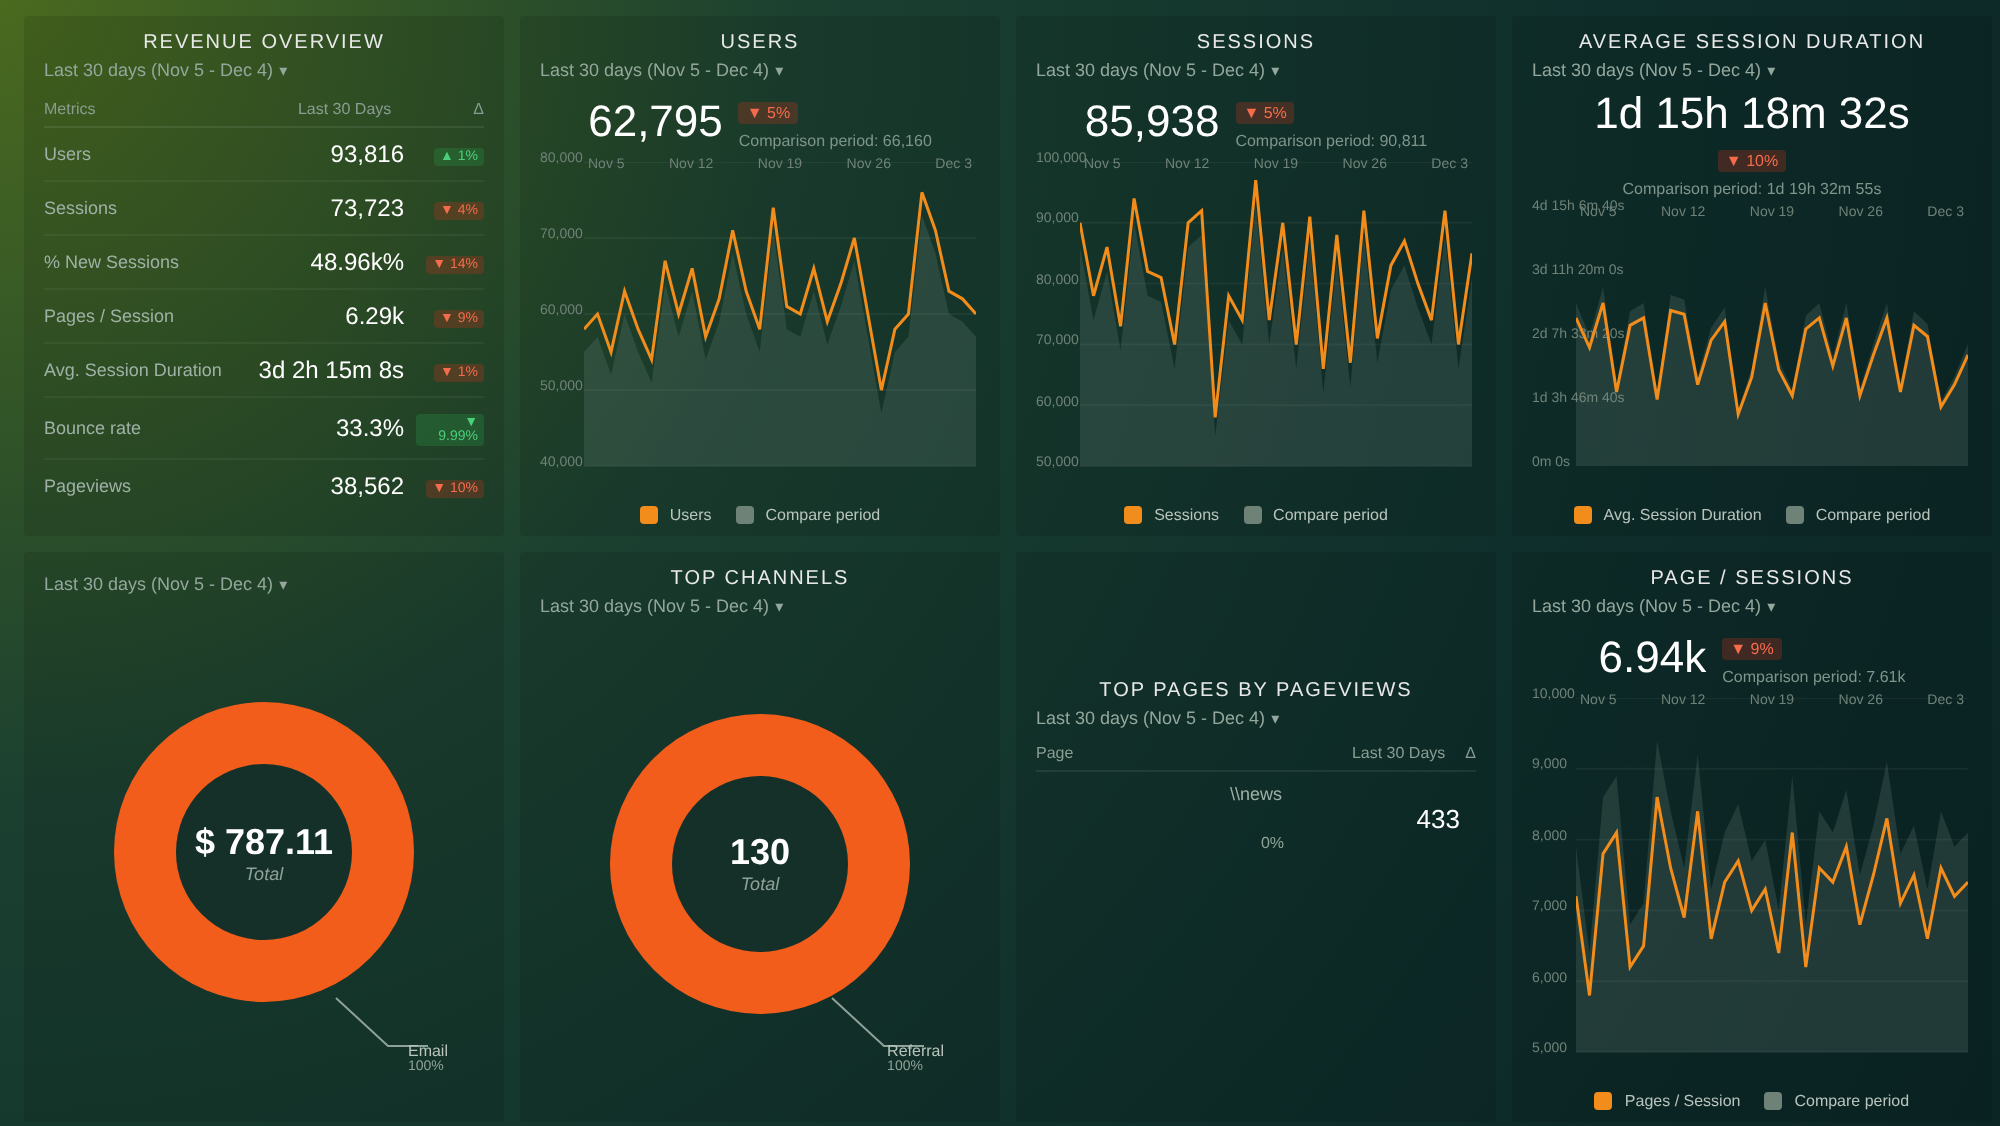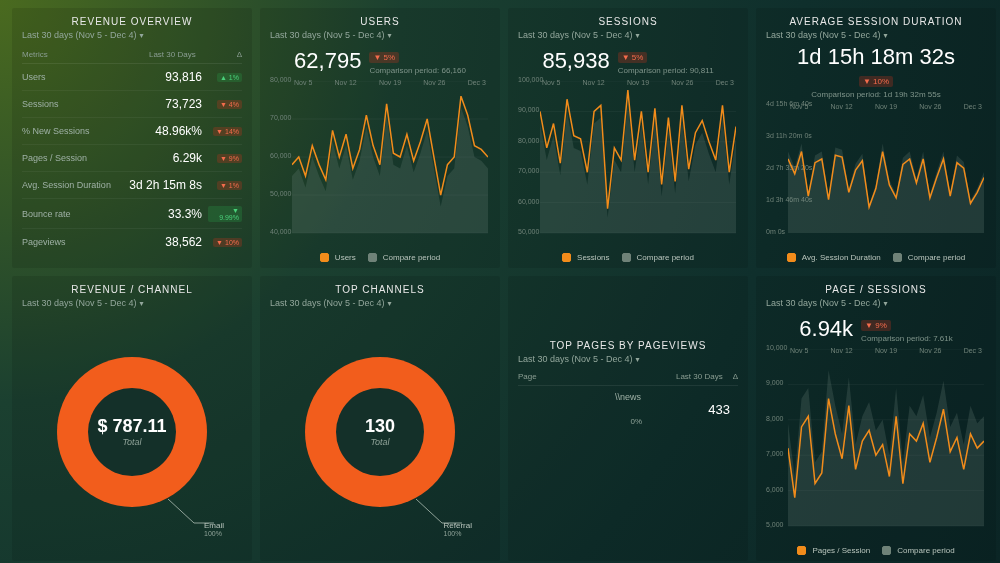--- a/index.html
+++ b/index.html
@@ -242,21 +242,20 @@
           <span>Avg. Session Duration</span>
         </span>
       <span class="check">
           <span class="box gray"></span>
           <span>Compare period</span>
         </span>
     </div>
   </div>
 
   <div class="panel">
-    <div class="panel-title">REVENUE / CHANNEL</div>
     <div class="panel-sub"><span>Last 30 days (Nov 5 - Dec 4)</span><span class="chev">▾</span></div>
     <div class="donut-wrap">
       <div class="donut">
         <div class="donut-center">
           <div class="v">$ 787.11</div>
           <div class="t">Total</div>
         </div>
       </div>
       <svg class="donut-leader">
           <path d="M 4 2 L 30 26 L 50 26" stroke="#8fa298" stroke-width="1" fill="none"></path>

